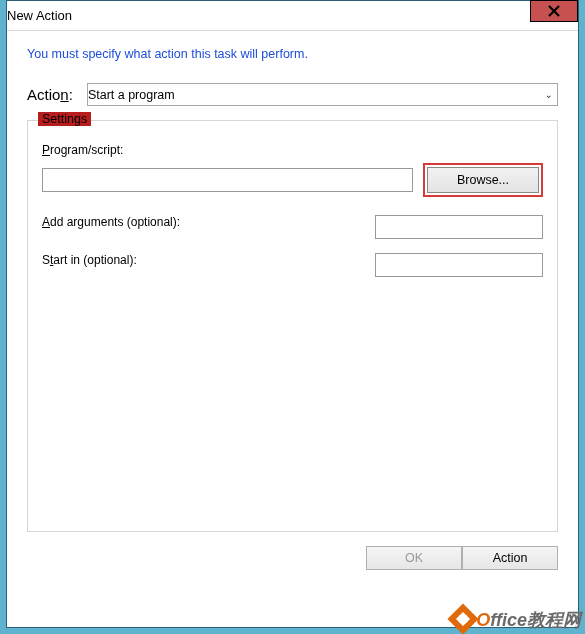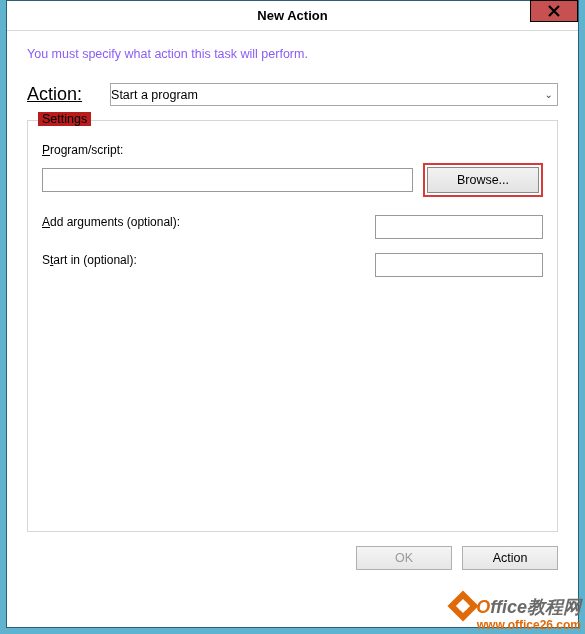--- a/index.html
+++ b/index.html
@@ -26,24 +26,23 @@
     .titlebar {
       height: 30px;
       background: #fff;
       border-bottom: 1px solid #d8d8d8;
       display: flex;
       align-items: center;
       position: relative;
     }
     .title-text {
       width: 100%;
-      text-align: center;
+      text-align: left;
       font-size: 13px;
       color: #000;
-      font-weight: bold;
     }
     .close-btn {
       position: absolute;
       right: 0;
       top: -1px;
       width: 48px;
       height: 22px;
       background: #c75050;
       border: 1px solid #000;
       display: flex;
@@ -52,32 +51,31 @@
     }
     .close-btn svg {
       width: 12px;
       height: 12px;
     }
     .content {
       padding: 16px 20px 14px 20px;
     }
     .instruction {
       font-size: 12.5px;
-      color: #8b5cf6;
+      color: #1d4ed8;
       margin-bottom: 22px;
     }
     .action-row {
       display: flex;
       align-items: center;
       margin-bottom: 14px;
     }
     .action-label {
-      font-size: 18px;
-      margin-right: 28px;
-      text-decoration: underline;
+      font-size: 15px;
+      margin-right: 14px;
     }
     .action-label .ul { text-decoration: underline; }
     .action-select {
       flex: 1;
       height: 23px;
       font-size: 12.5px;
       border: 1px solid #a7a7a7;
       background: #fff;
       padding-left: 0;
       display: flex;
@@ -144,21 +142,20 @@
       align-items: flex-start;
       justify-content: space-between;
       margin-bottom: 14px;
     }
     .opt-input {
       width: 168px;
     }
     .button-row {
       display: flex;
       justify-content: flex-end;
-      gap: 10px;
       margin-top: 14px;
     }
     .dlg-btn {
       width: 96px;
       height: 24px;
       background: linear-gradient(#f5f5f5, #e6e6e6);
       border: 1px solid #b0b0b0;
       font-size: 12.5px;
       display: flex;
       align-items: center;
@@ -261,14 +258,13 @@
       <div class="dlg-btn disabled">OK</div>
       <div class="dlg-btn">Action</div>
     </div>
   </div>
 </div>
 
 <div class="watermark">
   <div class="wm-top">
     <span class="wm-icon"></span><span class="o1">O</span><span class="rest">ffice教程网</span>
   </div>
-  <div class="wm-bot">www.office26.com</div>
 </div>
 
 </body></html>

